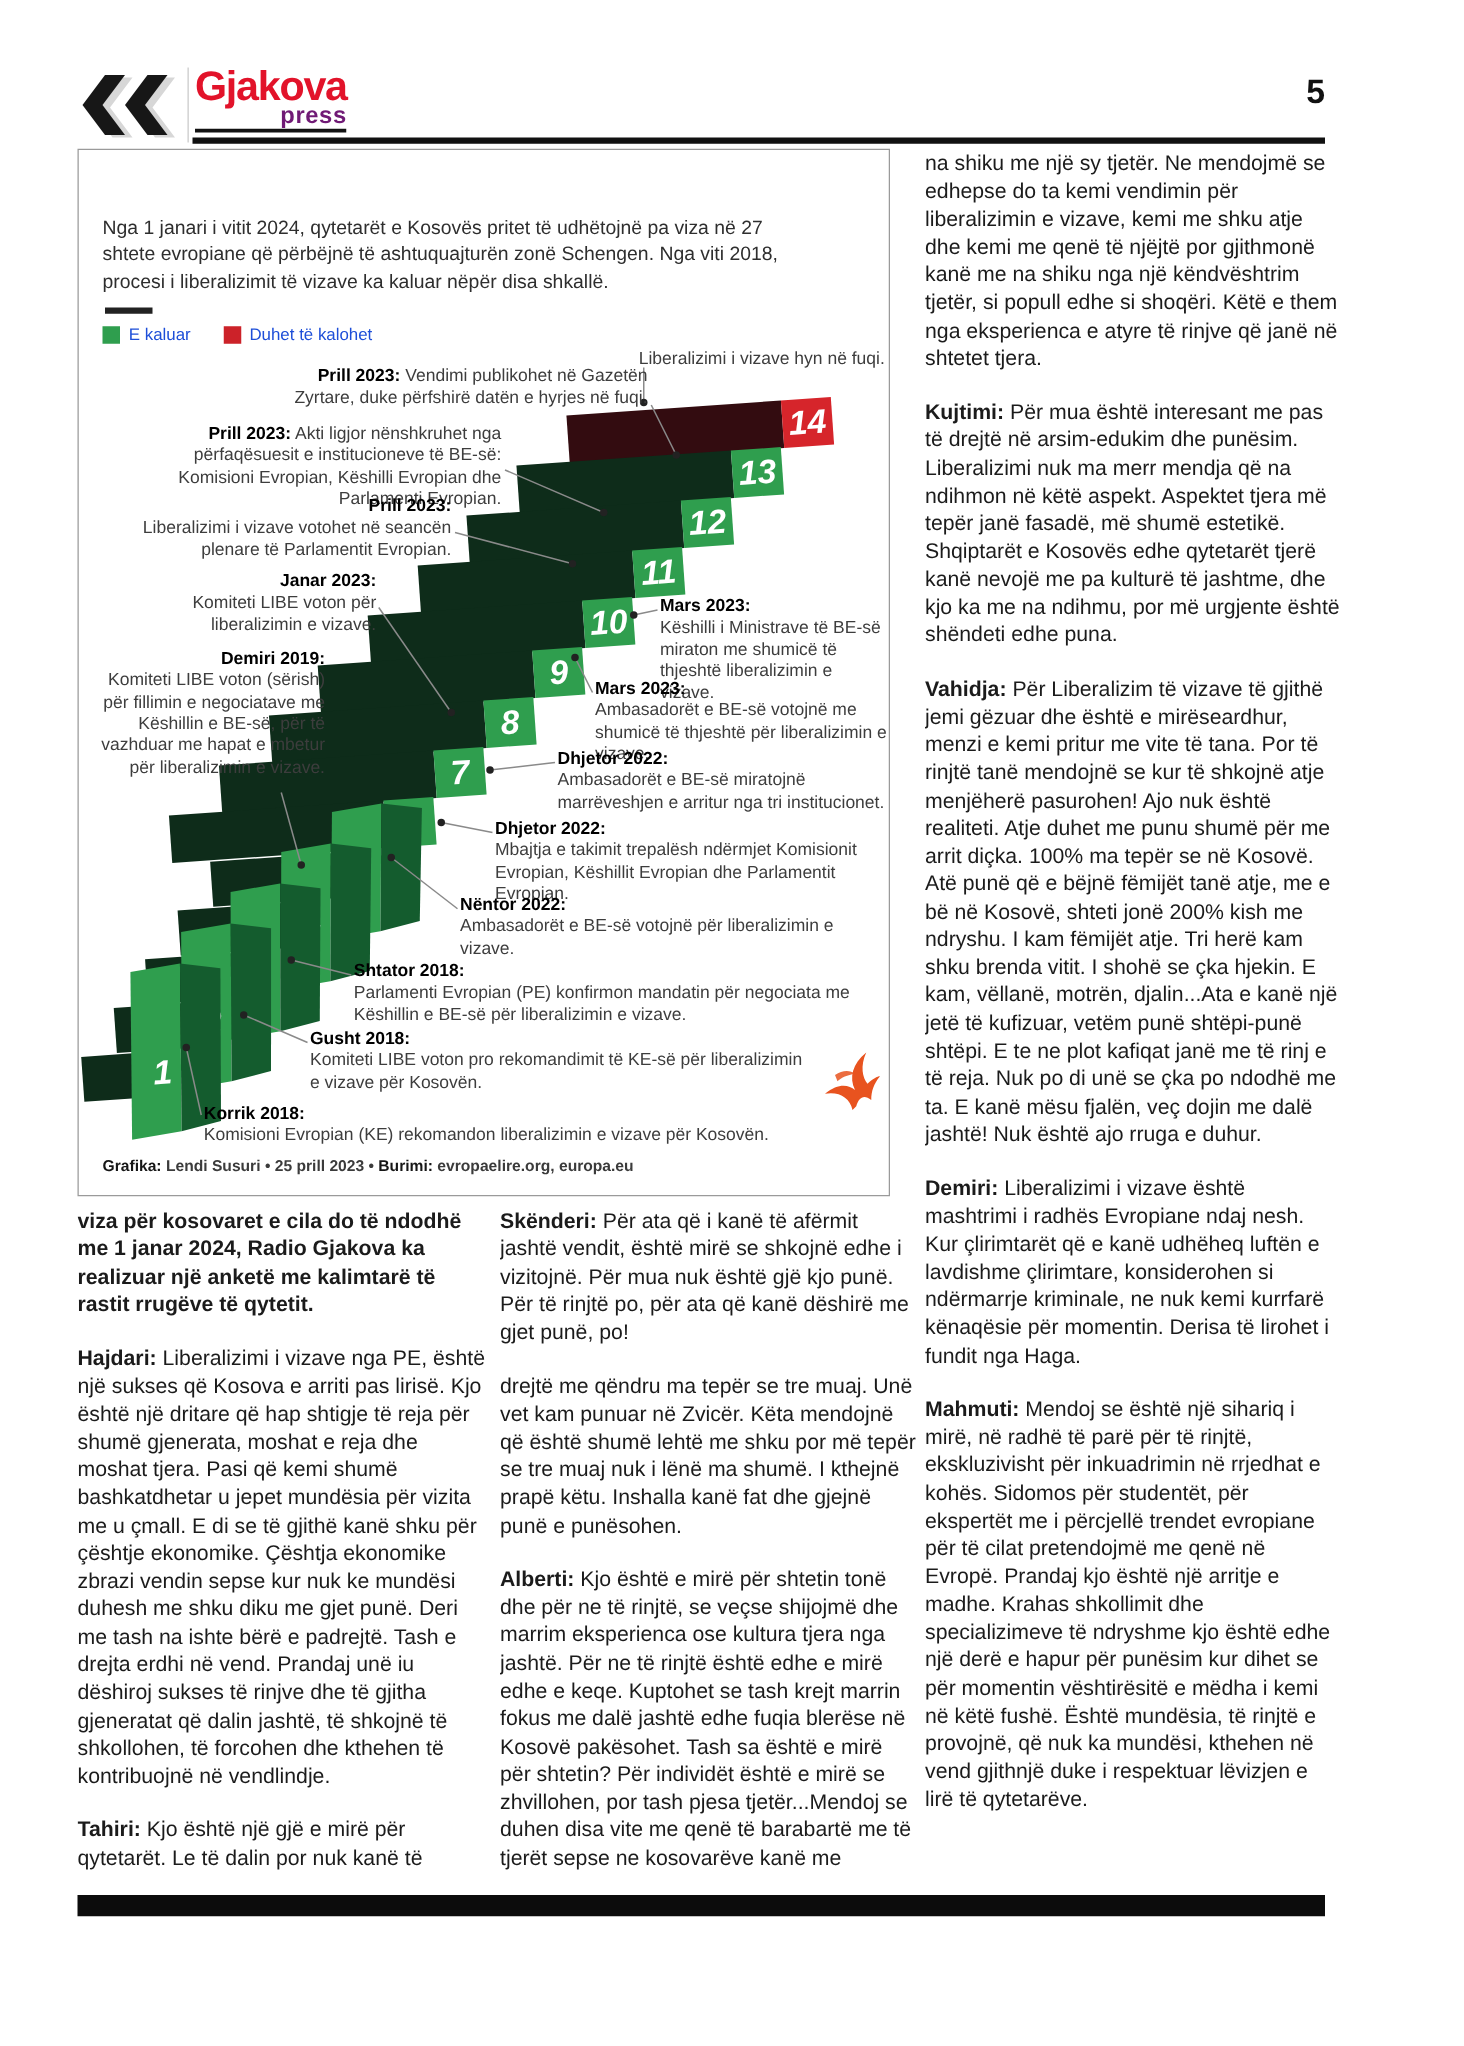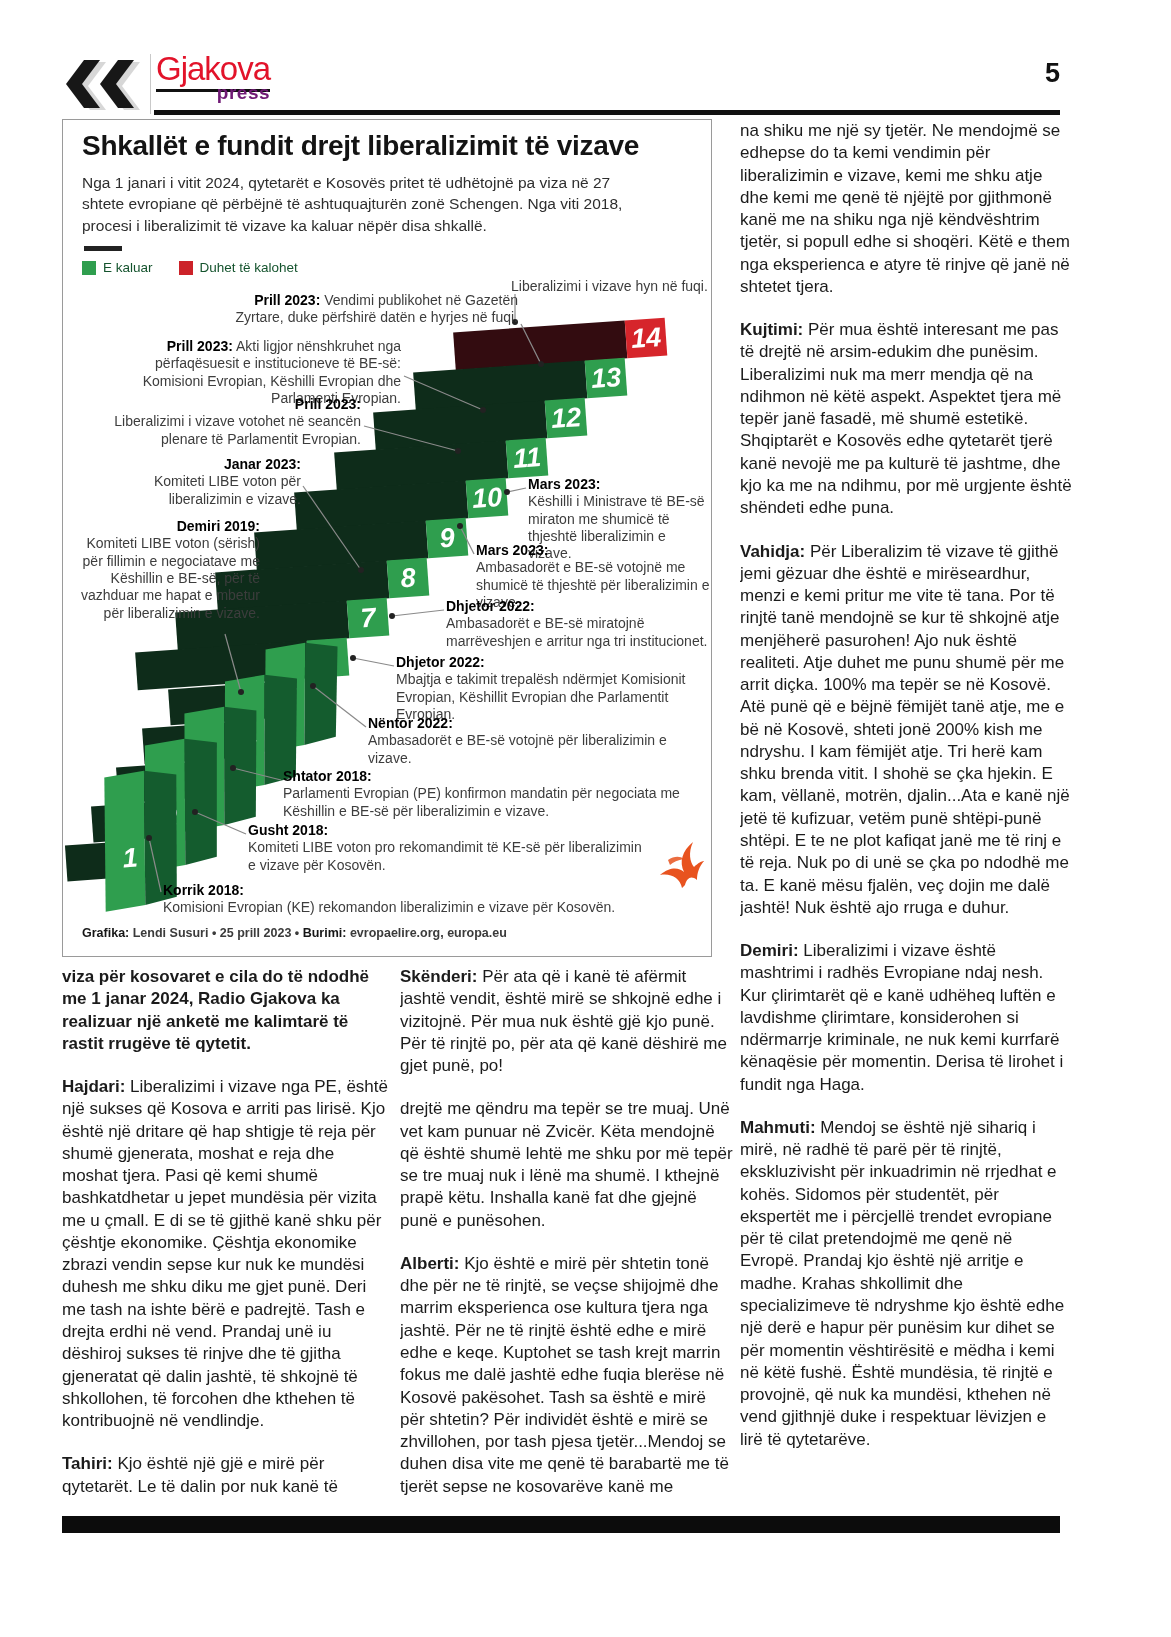--- a/index.html
+++ b/index.html
@@ -3,33 +3,33 @@
 <meta charset="utf-8">
 <style>
   html,body{margin:0;padding:0;background:#ffffff;}
   body{width:1171px;height:1637px;overflow:hidden;font-family:"Liberation Sans","DejaVu Sans",sans-serif;color:#1c1c1c;}
   .page{position:relative;width:1171px;height:1637px;background:#fff;}
 
   
   .masthead{position:absolute;left:62px;top:52px;width:998px;height:64px;}
   .chevrons{position:absolute;left:2px;top:6px;}
   .logo{position:absolute;left:94px;top:0px;line-height:1;}
-  .logo .brand{font-size:33px;font-weight:normal;color:#e2132a;letter-spacing:-1px;border-bottom:3px solid #111;padding-bottom:2px;}
+  .logo .brand{font-size:33px;font-weight:bold;color:#e2132a;letter-spacing:-1px;border-bottom:3px solid #111;padding-bottom:16px;}
   .logo .brand-sub{display:block;text-align:right;font-size:19px;font-weight:bold;color:#701a75;letter-spacing:0.5px;margin-top:-2px;}
   .page-num{position:absolute;right:0;top:6px;font-size:27px;font-weight:bold;color:#111;}
   .head-rule{position:absolute;left:92px;right:0;top:58px;height:5px;background:#111;}
   .head-vline{position:absolute;left:88px;top:2px;width:1px;height:60px;background:#c9c9c9;}
 
   
   .infographic{position:absolute;left:62px;top:119px;width:650px;height:838px;border:1px solid #9a9a9a;background:#fff;box-sizing:border-box;}
   .ig-title{position:absolute;left:19px;top:10px;margin:0;font-size:28px;font-weight:bold;color:#141414;letter-spacing:-0.3px;}
   .ig-sub{position:absolute;left:19px;top:52px;margin:0;width:565px;font-size:15.5px;line-height:1.38;color:#2e2e2e;}
   .ig-divider{position:absolute;left:21px;top:126px;width:38px;height:5px;background:#222;}
   .ig-legend{position:absolute;left:19px;top:140px;display:flex;gap:26px;}
-  .ig-legend .li{display:flex;align-items:center;gap:7px;font-size:13.5px;color:#14532d;}
+  .ig-legend .li{display:flex;align-items:center;gap:7px;font-size:13.5px;color:#1d4ed8;}
   .ig-legend .sw{width:14px;height:14px;display:inline-block;}
 
   .chart{position:absolute;left:0px;top:158px;width:650px;height:645px;}
   .chart svg{position:absolute;left:0;top:0;}
   .step-num{font-weight:bold;font-style:italic;fill:#fff;font-size:27px;font-family:"Liberation Sans","DejaVu Sans",sans-serif;}
   .callout{position:absolute;font-size:14px;line-height:1.24;color:#3d3d3d;}
   .callout b{color:#000000;}
   .callout.r{text-align:right;}
 
   .ig-credit{position:absolute;left:19px;top:806px;font-size:12.5px;color:#3b3b3b;font-weight:bold;}
@@ -61,21 +61,20 @@
     <div class="head-vline"></div>
     <div class="logo">
       <span class="brand">Gjakova</span>
       <span class="brand-sub">press</span>
     </div>
     <div class="page-num">5</div>
     <div class="head-rule"></div>
   </div>
 
   <section class="infographic">
-    <h1 class="ig-title">Shkallët e fundit drejt liberalizimit të vizave</h1>
     <p class="ig-sub">Nga 1 janari i vitit 2024, qytetarët e Kosovës pritet të udhëtojnë pa viza në 27 shtete evropiane që përbëjnë të ashtuquajturën zonë Schengen. Nga viti 2018, procesi i liberalizimit të vizave ka kaluar nëpër disa shkallë.</p>
     <div class="ig-divider"></div>
     <div class="ig-legend" id="legend">
         <div class="li">
           <span class="sw" style="background:#2f9e4e"></span>
           <span>E kaluar</span>
         </div>
         <div class="li">
           <span class="sw" style="background:#cc2229"></span>
           <span>Duhet të kalohet</span>

